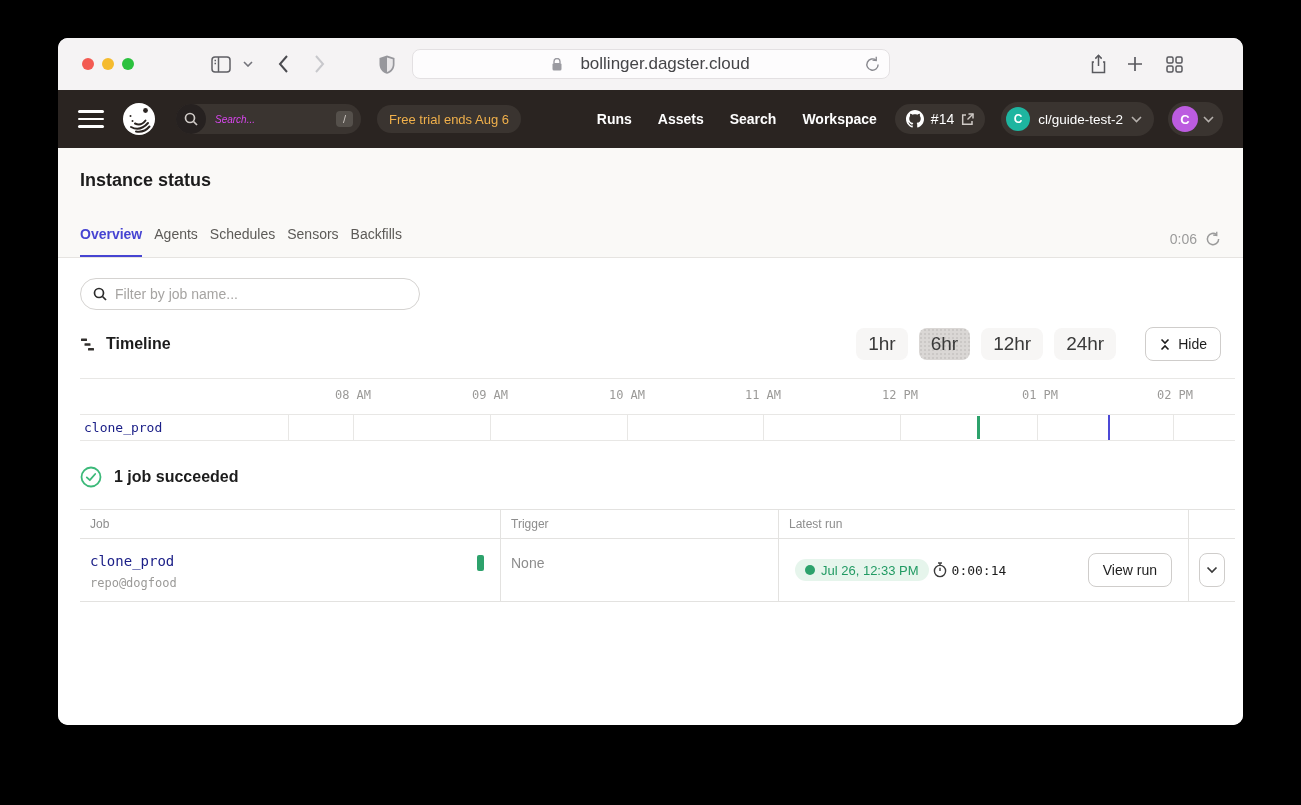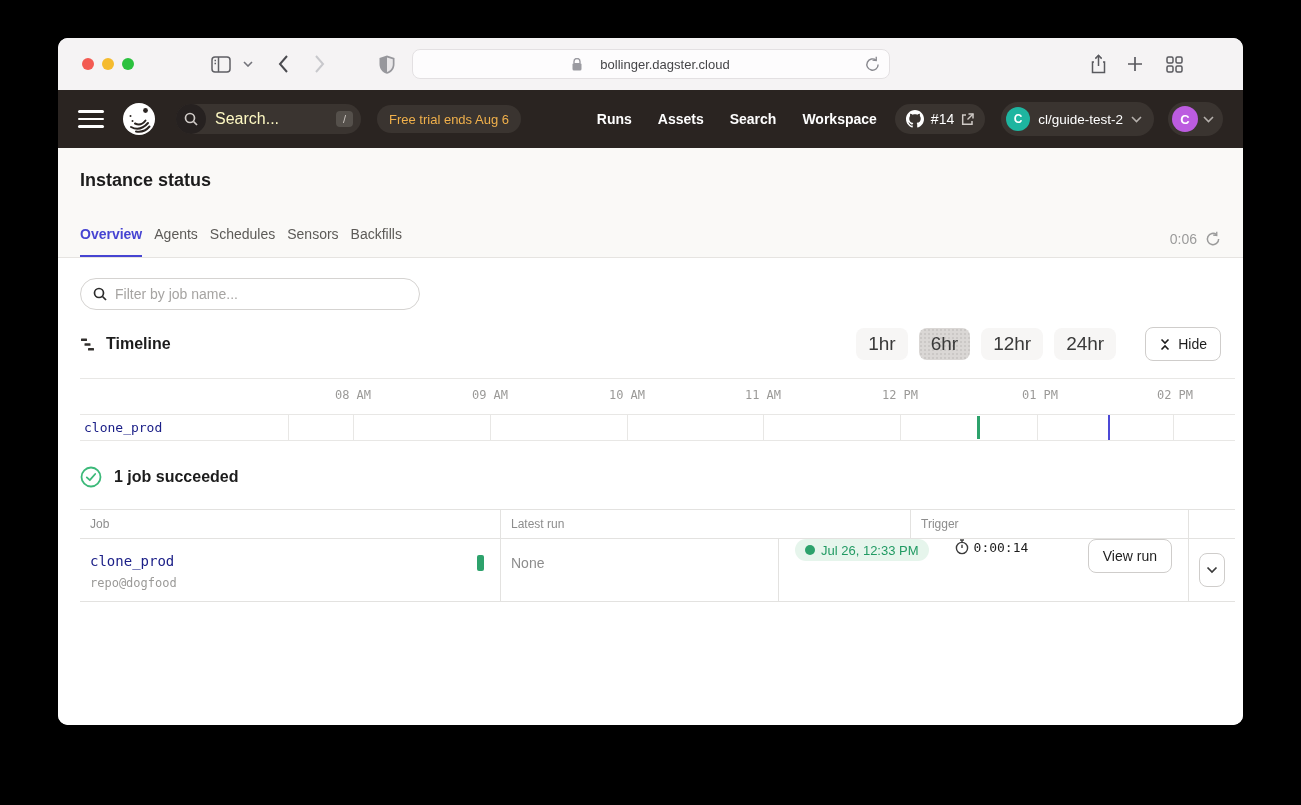--- a/index.html
+++ b/index.html
@@ -11,31 +11,31 @@
     box-shadow:0 18px 50px rgba(0,0,0,.75); display:flex; flex-direction:column; }
 
   
   .browser-bar { position:relative; height:52px; background:#f5f3f4; flex:0 0 auto; }
   .traffic { position:absolute; left:24px; top:20px; display:flex; gap:8px; }
   .light { width:12px; height:12px; border-radius:50%; }
   .light.red{ background:#f35a52;} .light.yellow{ background:#f5bb2e;} .light.green{ background:#2bc13e;}
   .chrome-ic { position:absolute; top:14px; display:flex; align-items:center; justify-content:center; width:26px; height:24px; color:#55555a; }
   .url-field { position:absolute; left:354px; top:11px; width:478px; height:30px; background:#fdfcfd;
     border:1px solid #e3e0e2; border-radius:8px; display:flex; align-items:center; justify-content:center;
-    gap:18px; font-size:13px; color:#454548;text-align:right; }
+    gap:18px; font-size:17px; color:#454548;text-align:right; }
   .url-reload { position:absolute; right:9px; top:6px; }
 
   
   .app-header { height:58px; background:#2a2421; display:flex; align-items:center; padding:0 20px; flex:0 0 auto; }
   .hamburger { width:26px; display:flex; flex-direction:column; gap:5px; margin-right:18px; cursor:pointer; }
   .hamburger div { height:2.5px; background:#fff; border-radius:2px; }
   .logo { width:34px; height:34px; margin-right:20px; }
   .search-pill { width:185px; height:30px; background:#3a3430; border-radius:15px; display:flex; align-items:center; gap:9px; padding-right:8px; }
   .search-chip { width:30px; height:30px; border-radius:50%; background:#262120; display:flex; align-items:center; justify-content:center; }
-  .search-text { color:#fef9c3; font-size:16px; flex:1; }
+  .search-text { color:#d946ef; font-size:10px; flex:1;font-style:italic; }
   .kbd { background:#55504b; color:#cac4bf; border-radius:4px; font-size:11px; padding:2px 7px; }
   .trial-pill { margin-left:16px; height:28px; background:#3a3430; border-radius:14px; display:flex; align-items:center; padding:8px 12px; color:#f0b04b; font-size:13px; white-space:nowrap; }
   .nav { margin-left:auto; display:flex; align-items:center; gap:26px;padding-left:8px; }
   .nav a { color:#fefefe; font-size:14px; font-weight:600; text-decoration:none; }
   .gh-pill { margin-left:18px; height:30px; background:#3a3430; border-radius:15px; display:flex; align-items:center; gap:7px; padding:12px 11px; color:#fff; font-size:14px; }
   .dep-pill { margin-left:16px; height:34px; background:#3a3430; border-radius:17px; display:flex; align-items:center; gap:8px; padding:0 12px 0 5px; color:#fff; font-size:13.5px; }
   .user-pill { margin-left:14px; height:34px; background:#3a3430; border-radius:17px; display:flex; align-items:center; gap:5px; padding:0 9px 0 4px; }
   .avatar { border-radius:50%; color:#fff; display:flex; align-items:center; justify-content:center; font-weight:700; }
   .avatar.teal { width:24px; height:24px; font-size:12px; background:#1eb5a0; }
   .avatar.purple { width:26px; height:26px; font-size:13px; background:#bc5ce0; }
@@ -80,21 +80,21 @@
   .c-trigger { width:278px; border-left:1px solid #e3e2e0; }
   .c-latest { width:410px; border-left:1px solid #e3e2e0; }
   .c-more { width:47px; border-left:1px solid #e3e2e0; display:flex; align-items:center; justify-content:center; }
   .t-head .t-cell { color:#8d8d8d; font-size:12px; display:flex; align-items:center; height:28px; }
   .t-body .t-cell { height:62px; }
   .job-cell { display:flex; align-items:flex-start; justify-content:space-between; padding-top:14px; }
   .job-link { font-size:14px; color:#1c2088; text-decoration:none; display:block; }
   .job-repo { font-size:12px; color:#9b9a98; margin-top:7px; }
   .job-bar { width:7px; height:16px; border-radius:2px; background:#2da26c; margin-right:6px; margin-top:2px; }
   .trigger-cell { display:flex; align-items:flex-start; padding-top:16px; color:#8d8d8d; }
-  .latest-cell { display:flex; align-items:flex-start; gap:26px;padding-left:16px; }
+  .latest-cell { display:flex; align-items:center; gap:4px;padding-left:16px; }
   .run-pill { height:22px; border-radius:11px; background:#e6f5ec; display:flex; align-items:center; gap:6px; padding:0 10px; color:#219a63; font-size:13px; white-space:nowrap; }
   .run-dot { width:10px; height:10px; border-radius:50%; background:#2da26c; }
   .duration { display:flex; align-items:center; gap:5px; color:#1d1d1d; font-size:13px; }
   .view-run-btn { margin-left:auto; margin-right:6px; height:34px; padding:0 14px; border-radius:8px; border:1px solid #cfcdcb; background:#fff; font-size:14px; color:#1d1d1d; font-family:inherit; cursor:pointer; }
   .more-btn { width:36px; height:34px; border-radius:8px; border:1px solid #cfcdcb; background:#fff; display:flex; align-items:center; justify-content:center; cursor:pointer; }
 </style>
 </head>
 <body>
 
 <div class="window">
@@ -316,22 +316,22 @@
       <svg width="22" height="22" viewBox="0 0 22 22" fill="none">
           <circle cx="11" cy="11" r="9.5" stroke="#3cb979" stroke-width="1.8"></circle>
           <polyline points="6.8,11.4 9.8,14.2 15.2,8" stroke="#3cb979" stroke-width="1.8" stroke-linecap="round" stroke-linejoin="round"></polyline>
         </svg>
       <span class="summary-text">1 job succeeded</span>
     </div>
 
     <div class="job-table">
       <div class="t-row t-head">
         <div class="t-cell c-job">Job</div>
+        <div class="t-cell c-trigger">Trigger</div>
         <div class="t-cell c-latest">Latest run</div>
-        <div class="t-cell c-trigger">Trigger</div>
         <div class="t-cell c-more"></div>
       </div>
       <div class="t-row t-body">
         <div class="t-cell c-job job-cell">
           <div>
             <a href="#" class="job-link mono">clone_prod</a>
             <div class="job-repo mono">repo@dogfood</div>
           </div>
           <div class="job-bar"></div>
         </div>

